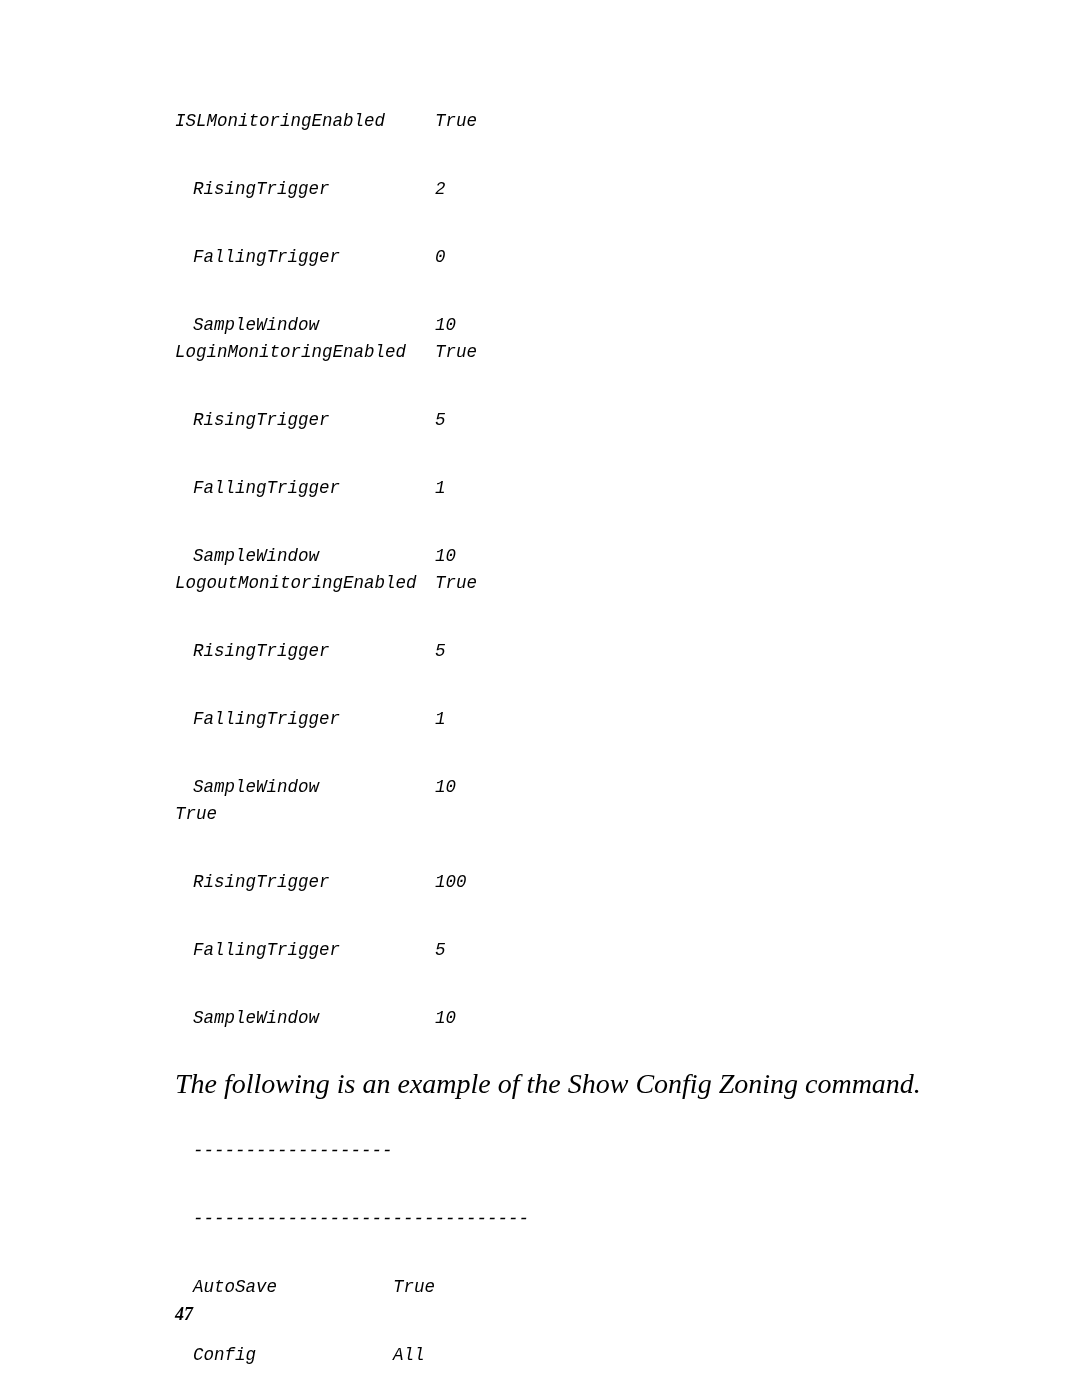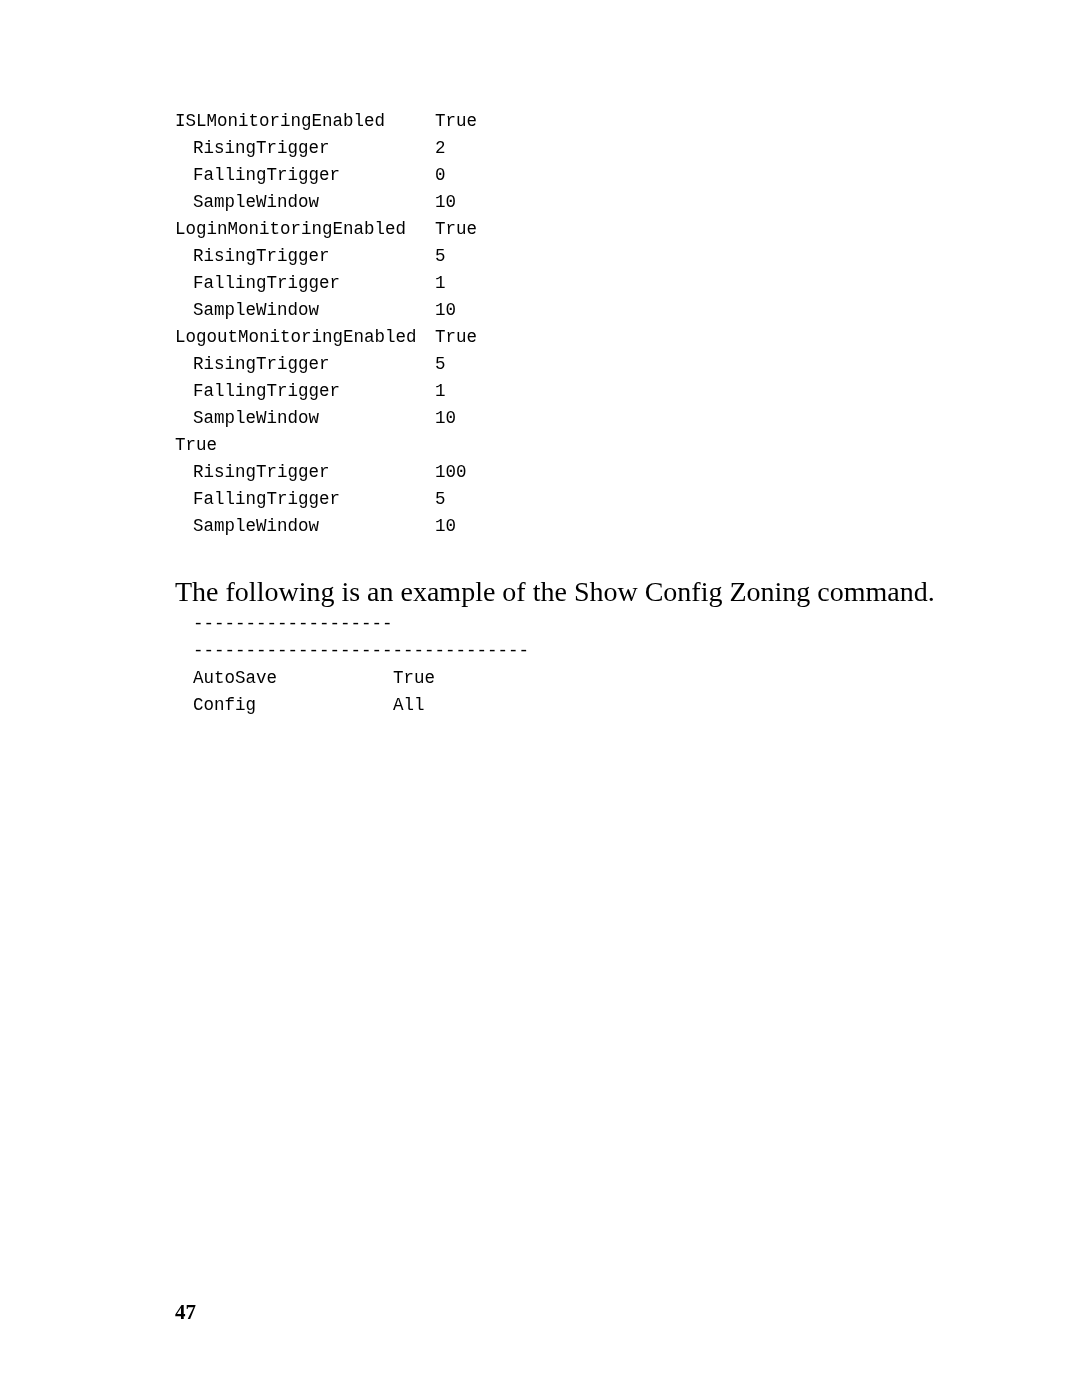--- a/index.html
+++ b/index.html
@@ -10,52 +10,53 @@
     height: 1397px;
     font-family: "Times New Roman", Times, serif;
     color: #000;
   }
   .page {
     position: relative;
     width: 1044px;
     height: 1397px;
     box-sizing: border-box;
     padding: 108px 0 0 175px;
+    font-style: italic;
   }
   .mono-block {
     font-family: "Courier New", Courier, monospace;
     font-size: 17.5px;
     line-height: 27px;
   }
   .row {
     display: flex;
     white-space: pre;
   }
   .label-col {
     display: inline-block;
     min-width: 260px;
   }
-  .indent1 { padding-left: 18px; }
+  .indent1 { padding-left: 18px; margin-top: 41px; }
   .body-text {
     font-family: "Times New Roman", Times, serif;
     font-size: 28px;
     line-height: 27px;
     margin: 38px 0 6px 0;
   }
   .zoning-block .label-col-z {
     display: inline-block;
     min-width: 200px;
   }
   .page-number {
     position: absolute;
     left: 175px;
     bottom: 72px;
     font-family: "Times New Roman", Times, serif;
     font-weight: bold;
-    font-size: 21px;
+    font-size: 18px;
   }
 </style>
 </head>
 <body>
 
 <div class="page">
 
   <div class="mono-block" id="threshold-block">
       <div class="row"><span class="label-col">ISLMonitoringEnabled</span><span>True</span></div>
       <div class="row indent1"><span class="label-col" style="min-width: 242px;">RisingTrigger</span><span>2</span></div>

